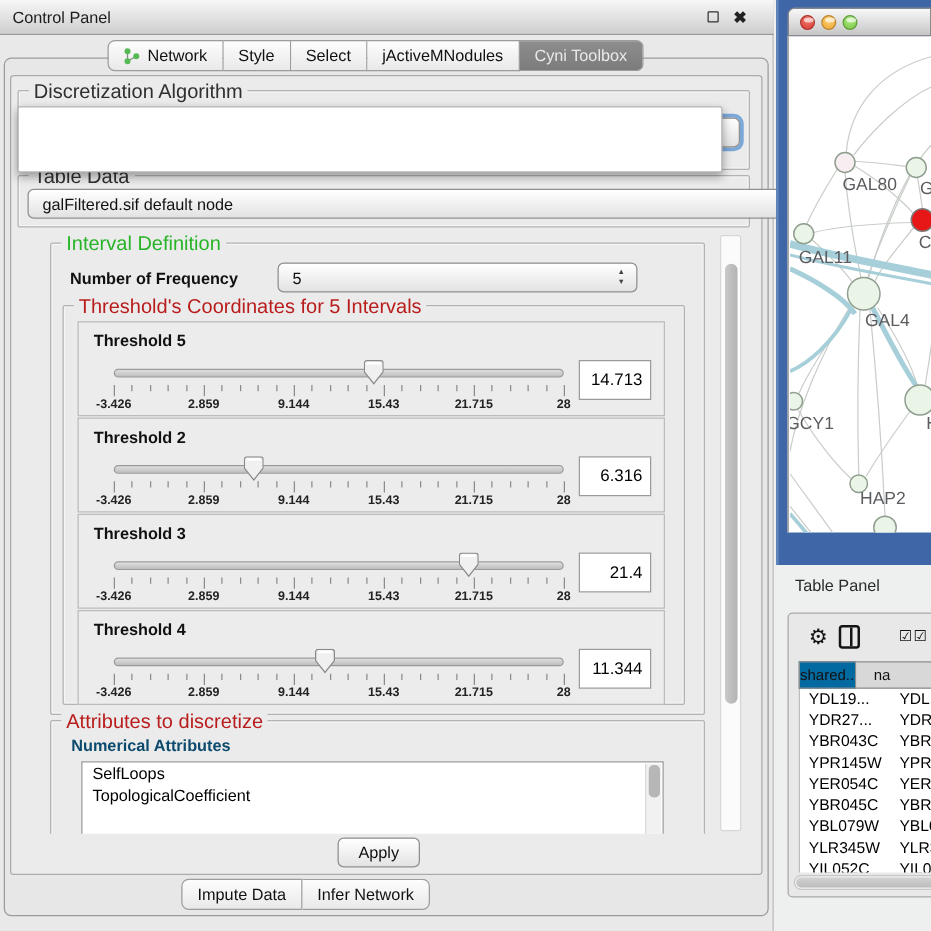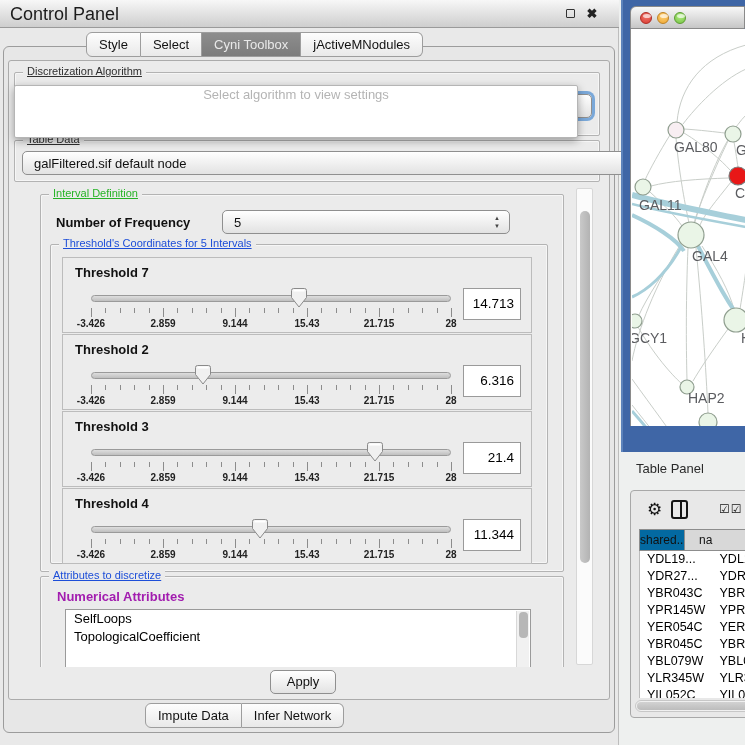--- a/index.html
+++ b/index.html
@@ -4,21 +4,21 @@
 <style>
   * { margin:0; padding:0; box-sizing:border-box; }
   html,body { width:745px; height:745px; overflow:hidden; background:#eef0ef;
     font-family:"Liberation Sans", sans-serif; -webkit-font-smoothing:antialiased; }
 
   
   #left-window { position:absolute; left:0; top:0; width:619px; height:745px;
     background:#e9e9e9; border-right:1px solid #bdbdbd; }
   #titlebar { position:absolute; left:0; top:0; width:619px; height:28px;
     background:linear-gradient(#f7f7f7,#cecece); border-bottom:1px solid #9a9a9a; }
-  #titlebar .title { position:absolute; left:10px; top:0; line-height:28px; font-size:18px; color:#1c1c1c; }
+  #titlebar .title { position:absolute; left:10px; top:0; line-height:28px; font-size:13px; color:#1c1c1c; }
   .win-icon { position:absolute; top:7px; width:14px; height:14px; text-align:center; line-height:14px;
     color:#222; font-size:12px; cursor:default; }
   #float-icon { right:42px; }
   #float-icon span { display:inline-block; width:9px; height:9px; border:1.7px solid #333; border-radius:1px; margin-top:2px; }
   #close-icon { right:20px; font-weight:bold; font-size:13px; }
 
   
   #top-tabs { position:absolute; left:86px; top:32px; display:flex; height:25px; z-index:30; }
   .tab { display:flex; align-items:center; padding:0 12px; font-size:13px; color:#111;
     background:linear-gradient(#fdfdfd,#e9e9e9); border:1px solid #9d9d9d; border-left:none; cursor:default; }
@@ -29,23 +29,23 @@
 
   
   #outer-frame { position:absolute; left:3px; top:46px; width:612px; height:687px;
     border:1px solid #9c9c9c; border-radius:6px; background:#e7e7e7; }
   #content-frame { position:absolute; left:8px; top:60px; width:602px; height:640px;
     border:1px solid #ababab; border-radius:3px; background:#ebebeb; }
 
   .group { position:absolute; border:1px solid #b3b3b3; border-radius:2px;
     box-shadow:inset 0 0 0 1px rgba(255,255,255,.55); }
   .group-title { position:absolute; top:-8px; left:8px; background:#ebebeb; padding:0 4px;
-    font-size:11px; color:#2f2f2f; white-space:nowrap;text-decoration:underline; }
+    font-size:16px; color:#2f2f2f; white-space:nowrap; }
   .group-title.green { color:#27b427; }
-  .group-title.blue { color:#1d4ed8; }
+  .group-title.blue { color:#b91c1c; }
 
   
   .combo { position:absolute; height:24px; border:1px solid #8f8f8f; border-radius:5px;
     background:linear-gradient(#ffffff,#e2e2e2); font-size:13px; color:#111; cursor:default; }
   .combo .val { position:absolute; left:11px; top:4px; white-space:nowrap; }
   .combo .arrows { position:absolute; right:9px; top:3px; font-size:6px; line-height:8px; color:#444; text-align:center; }
   .combo.focus-ring { box-shadow:0 0 0 3px #7aa8d9; }
 
   
   #dropdown-popup { position:absolute; left:14px; top:85px; width:564px; height:53px;
@@ -73,21 +73,21 @@
   .sthumb { position:absolute; top:-2px; }
   .ticks { position:absolute; left:0; top:18px; width:100%; height:9px; }
   .tick { position:absolute; top:0; width:1px; background:#8c8c8c; }
   .tick-labels { position:absolute; left:0; top:28px; width:100%; height:12px; }
   .tick-lab { position:absolute; transform:translateX(-50%); font-size:10px; font-weight:bold; color:#222; white-space:nowrap; }
   .value-box { position:absolute; right:10px; top:30px; width:58px; height:32px;
     background:#fff; border:1px solid #9a9a9a; font-size:13.5px; color:#000;
     text-align:right; padding:7px 6px 0 0; }
 
   
-  #attr-label { position:absolute; left:16px; top:12px; font-size:13px; font-weight:bold; color:#a21caf;text-align:center; }
+  #attr-label { position:absolute; left:16px; top:12px; font-size:13px; font-weight:bold; color:#0c4a6e;text-align:center; }
   #attr-list { position:absolute; left:24px; top:32px; width:466px; height:80px;
     background:#fff; border:1px solid #9a9a9a; overflow:hidden; }
   .attr-item { height:18px; line-height:18px; padding-left:8px; font-size:13px; color:#000; white-space:nowrap; }
   #attr-scroll { position:absolute; right:1px; top:1px; width:13px; height:78px; background:#f1f1f1; border-left:1px solid #d8d8d8; }
   #attr-scroll .thumb { position:absolute; left:2px; top:1px; width:9px; height:26px; border-radius:4px; background:#b7b7b7; }
 
   
   #apply-btn { position:absolute; left:270px; top:670px; width:66px; height:24px;
     border:1px solid #8f8f8f; border-radius:5px; background:linear-gradient(#ffffff,#e3e3e3);
     font-size:13px; color:#111; text-align:center; line-height:22px; cursor:default; }
@@ -138,30 +138,42 @@
 
 <div id="left-window">
   <div id="titlebar">
     <span class="title">Control Panel</span>
     <span class="win-icon" id="float-icon"><span></span></span>
     <span class="win-icon" id="close-icon">✖</span>
   </div>
 
   <div id="top-tabs">
       <div class="tab">
+        <span style="display: inline-flex;">
+          <svg class="net-ico" width="13" height="14" viewBox="0 0 13 14">
+            <line x1="3" y1="3" x2="3" y2="11" stroke="#8a8a8a"></line>
+            <line x1="3" y1="11" x2="10" y2="7" stroke="#8a8a8a"></line>
+            <circle cx="3" cy="3" r="2.4" fill="#55b955"></circle>
+            <circle cx="3" cy="11" r="2.4" fill="#55b955"></circle>
+            <circle cx="10" cy="7" r="2.4" fill="#55b955"></circle>
+          </svg>
+        </span>
+        <span>Network</span>
+      </div>
+      <div class="tab">
         <span>Style</span>
       </div>
       <div class="tab">
         <span>Select</span>
       </div>
+      <div class="tab">
+        <span>jActiveMNodules</span>
+      </div>
       <div class="tab selected">
         <span>Cyni Toolbox</span>
-      </div>
-      <div class="tab">
-        <span>jActiveMNodules</span>
       </div>
     </div>
 
   <div id="outer-frame"></div>
   <div id="content-frame"></div>
 
   <div class="group" style="left:14px; top:72px; width:586px; height:64px;">
     <span class="group-title">Discretization Algorithm</span>
   </div>
   <div class="combo focus-ring" style="left:22px; top:94px; width:570px;"></div>
@@ -180,21 +192,21 @@
     </div>
     <span id="num-int-label">Number of Frequency</span>
     <div class="combo" style="left:210px; top:24px; width:288px;">
       <span class="val">5</span>
       <span class="arrows">▲<br>▼</span>
     </div>
     <div class="group" style="left:38px; top:58px; width:498px; height:320px;">
       <span class="group-title blue">Threshold's Coordinates for 5 Intervals</span>
       <div id="threshold-list" style="position:absolute; left:4px; top:12px;">
           <div class="threshold-panel">
-            <div class="th-label">Threshold 7</div>
+            <div class="th-label">Threshold 5</div>
             <div class="slider">
               <div class="track"></div>
               <div class="sthumb" style="left: calc(57.72% - 8px);"><svg width="16" height="20" viewBox="0 0 16 20">
                   <path d="M2.5,0.5 h11 a2,2 0 0 1 2,2 v7 l-7.5,9.5 l-7.5,-9.5 v-7 a2,2 0 0 1 2,-2 z" fill="#f0f0f0" stroke="#8a8a8a"></path>
                   <path d="M3.5,1.5 h9 a1,1 0 0 1 1,1 v1 h-11 v-1 a1,1 0 0 1 1,-1 z" fill="#ffffff"></path>
                 </svg></div>
               <div class="ticks">
                 <div class="tick" style="left: 0%; height: 9px;"></div>
                 <div class="tick" style="left: 4%; height: 5px;"></div>
                 <div class="tick" style="left: 8%; height: 5px;"></div>
@@ -394,21 +406,20 @@
   </div>
 
   <div id="apply-btn">Apply</div>
   <div id="bottom-tabs">
       <div class="tab">Impute Data</div>
       <div class="tab">Infer Network</div>
     </div>
 </div>
 
 <div id="dropdown-popup">
-  <div class="ph">Select algorithm to view settings</div>
   </div>
 
 <div id="net-frame"></div>
 <div id="mac-titlebar">
   <span class="tl" id="tl-red">
       <i></i>
     </span>
   <span class="tl" id="tl-yellow">
       <i></i>
     </span>

